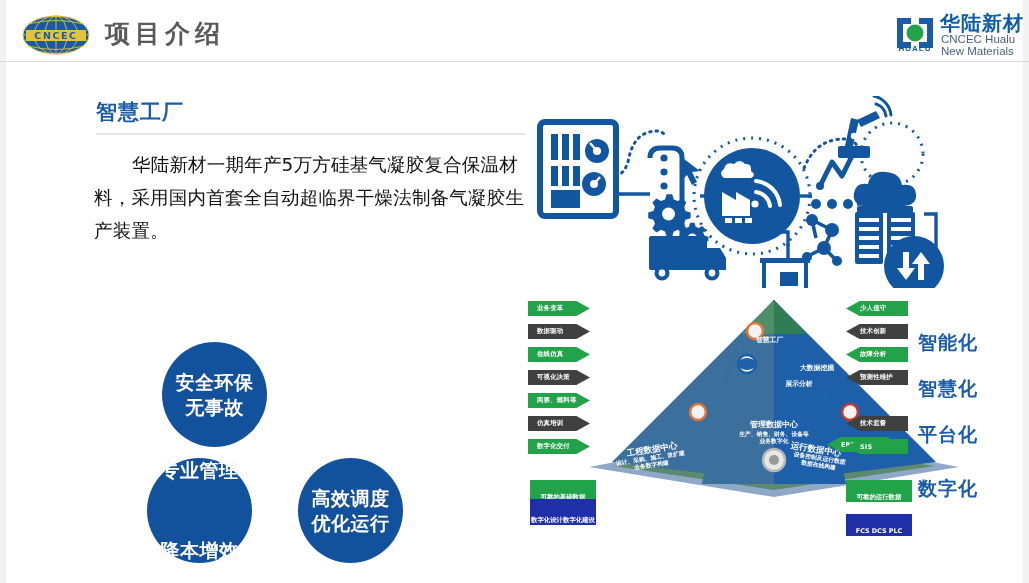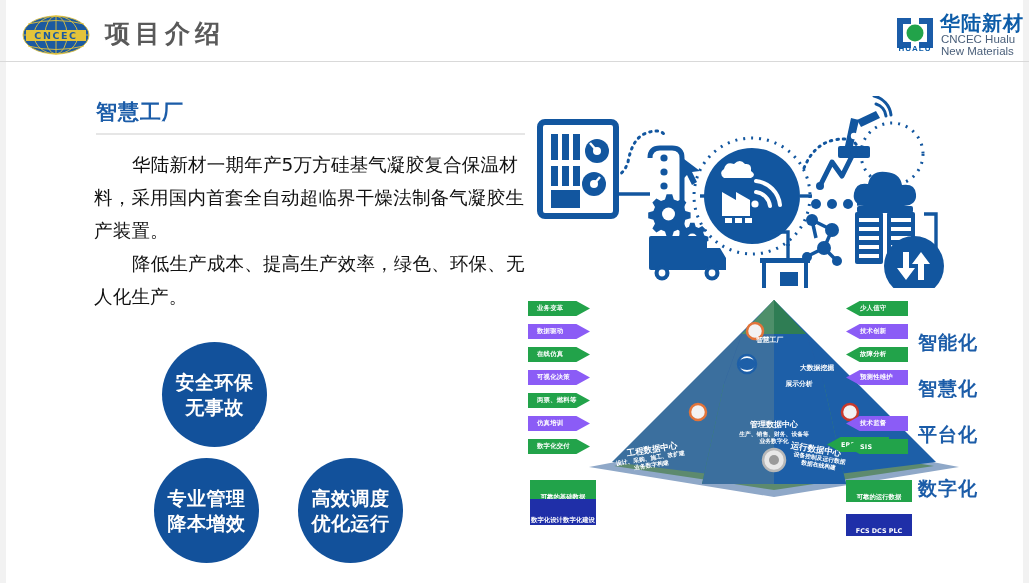--- a/index.html
+++ b/index.html
@@ -70,38 +70,38 @@
   .circle {
     position:absolute; width:105px; height:105px; border-radius:50%;
     background:#12519b; color:#ffffff;
     display:flex; flex-direction:column; align-items:center; justify-content:center;
     font-size:19px; font-weight:bold; line-height:25px; letter-spacing:0.5px;
     font-family:"DejaVu Sans","Liberation Sans",sans-serif;
     text-shadow:0 0 1px rgba(0,0,0,.15);
   }
   .c1 { left:162px; top:342px; }
   .c2 { left:298px; top:341px; }
-  .c3 { left:154px; top:458px; }
+  .c3 { left:147px; top:458px;justify-content:space-between; }
   .c4 { left:298px; top:458px; }
 
   
   .illus { position:absolute; left:524px; top:96px; width:500px; height:192px; }
 
   
   .diagram { position:absolute; left:524px; top:292px; width:500px; height:252px; }
 
   .tag {
     position:absolute; height:15px; display:flex; align-items:center;
     font-size:6.4px; font-weight:bold; color:#fff; letter-spacing:.2px;
     font-family:"DejaVu Sans","Liberation Sans",sans-serif;
   }
   .tag-l { padding-left:9px; }
   .tag-r { padding-left:14px; }
   .tag-green { background:#22a34a; }
-  .tag-blue  { background:#8b5cf6; }
+  .tag-blue  { background:#404040; }
   .tag-l.tag-green { clip-path:polygon(0 0,78% 0,100% 50%,78% 100%,0 100%); }
   .tag-l.tag-blue  { clip-path:polygon(0 0,78% 0,100% 50%,78% 100%,0 100%); }
   .tag-r.tag-green { clip-path:polygon(22% 0,100% 0,100% 100%,22% 100%,0 50%); }
   .tag-r.tag-blue  { clip-path:polygon(22% 0,100% 0,100% 100%,22% 100%,0 50%); }
 
   .boxtag {
     position:absolute; display:flex; align-items:flex-end; justify-content:center;
     font-size:6.4px; font-weight:bold; color:#fff; text-align:center; line-height:9px;
     font-family:"DejaVu Sans","Liberation Sans",sans-serif;
   }
@@ -159,21 +159,20 @@
     <div class="hualu-en2">New Materials</div>
 
     <div class="header-rule"></div>
   </div>
 
   <div class="sec-title">智慧工厂</div>
   <div class="sec-rule"></div>
 
   <div class="body-text">
     <p>华陆新材一期年产5万方硅基气凝胶复合保温材料，采用国内首套全自动超临界干燥法制备气凝胶生产装置。</p>
-    <p>降低生产成本、提高生产效率，绿色、环保、无人化生产。</p>
   </div>
 
   <div class="circle c1">
     <span>安全环保</span>
     <span>无事故</span>
   </div>
   <div class="circle c3">
     <span>专业管理</span>
     <span>降本增效</span>
   </div>

